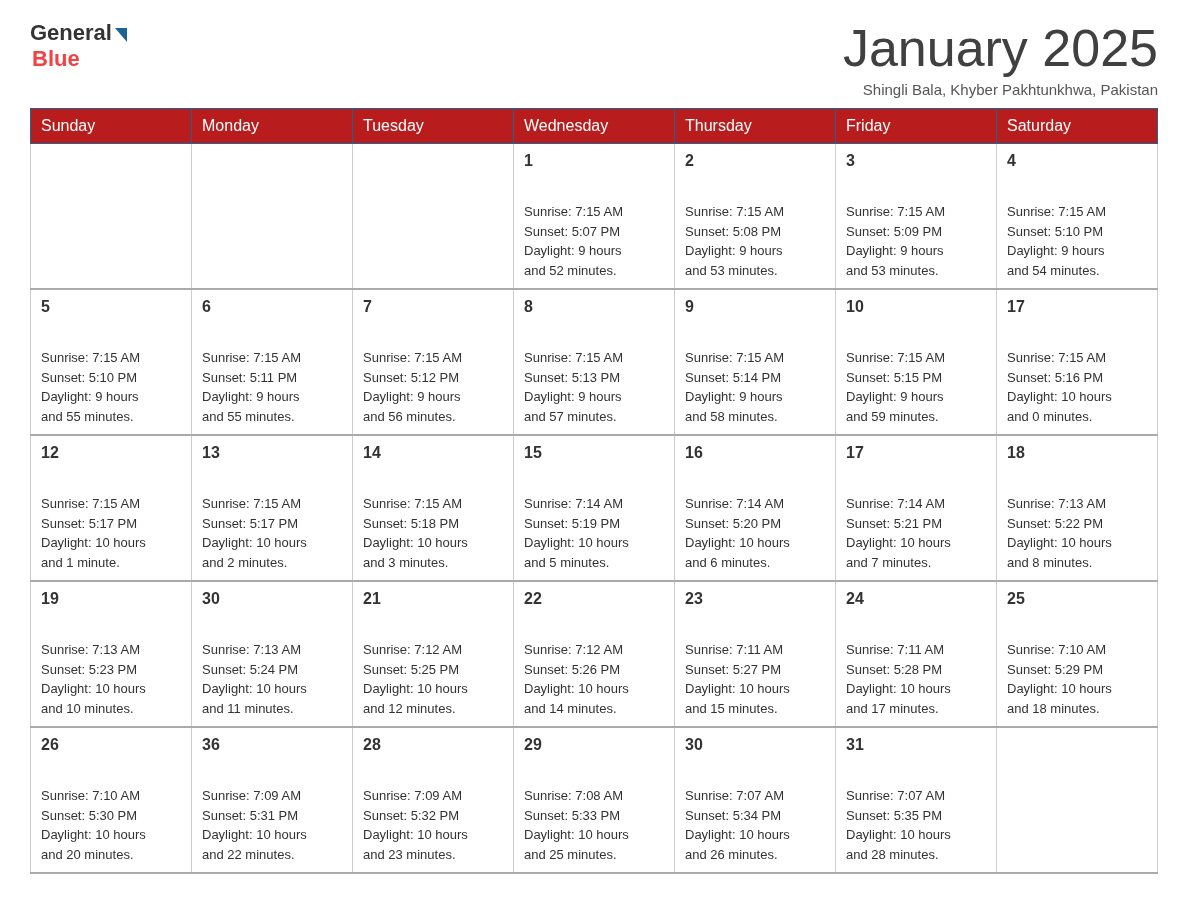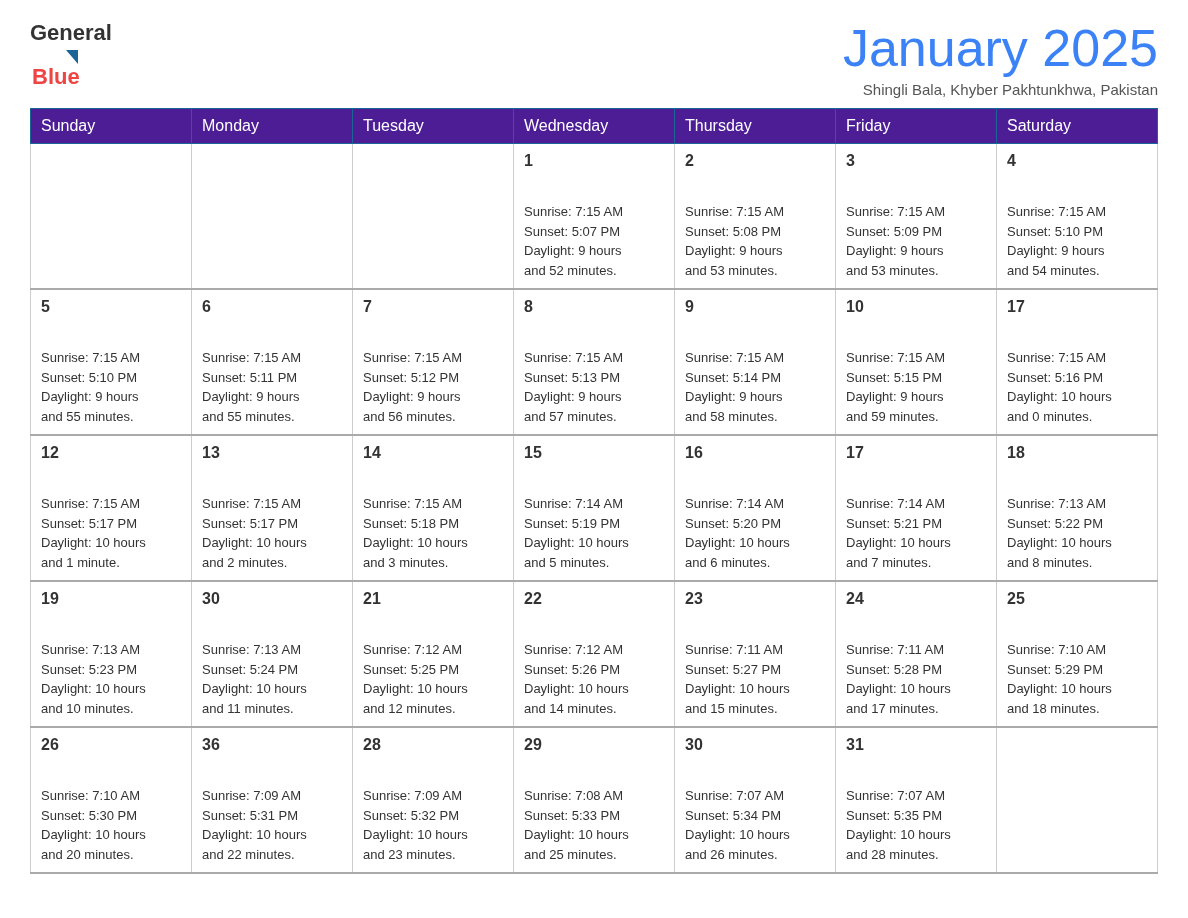--- a/index.html
+++ b/index.html
@@ -18,21 +18,20 @@
       margin-bottom: 10px;
     }
     .logo {
       display: flex;
       flex-direction: column;
       align-items: flex-start;
     }
     .logo-top {
       display: flex;
       align-items: center;
-      flex-direction: column;
     }
     .logo-general {
       font-size: 22px;
       font-weight: bold;
       color: #333;
     }
     .logo-arrow {
       width: 0;
       height: 0;
       border-left: 12px solid transparent;
@@ -46,35 +45,35 @@
       font-weight: bold;
       color: #ef4444;
       margin-left: 2px;
     }
     .title-block {
       text-align: right;
     }
     .month-title {
       font-size: 52px;
       font-weight: normal;
-      color: #3b82f6;
+      color: #404040;
       line-height: 1.1;
     }
     .location-title {
       font-size: 15px;
       color: #555;
       margin-top: 4px;
     }
     .calendar {
       width: 100%;
       border-collapse: collapse;
       margin-top: 10px;
     }
     .calendar thead th {
-      background-color: #4c1d95;
+      background-color: #b91c1c;
       color: #fff;
       padding: 8px 10px;
       text-align: left;
       font-size: 16px;
       font-weight: normal;
       border: 1px solid #1a6496;
       margin-left: 32px;
     }
     .calendar tbody td {
       vertical-align: top;

